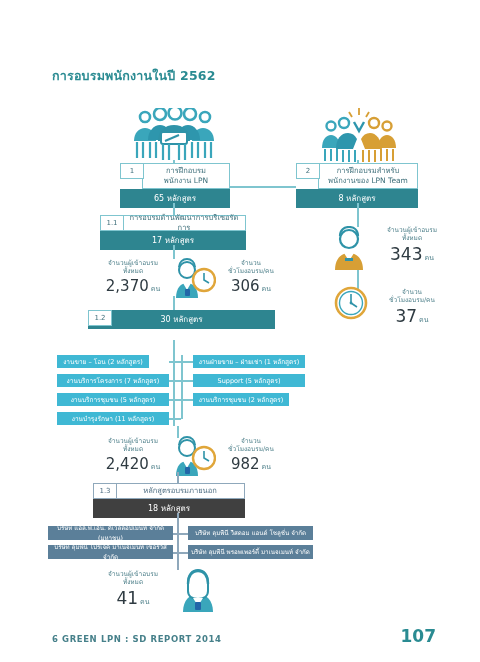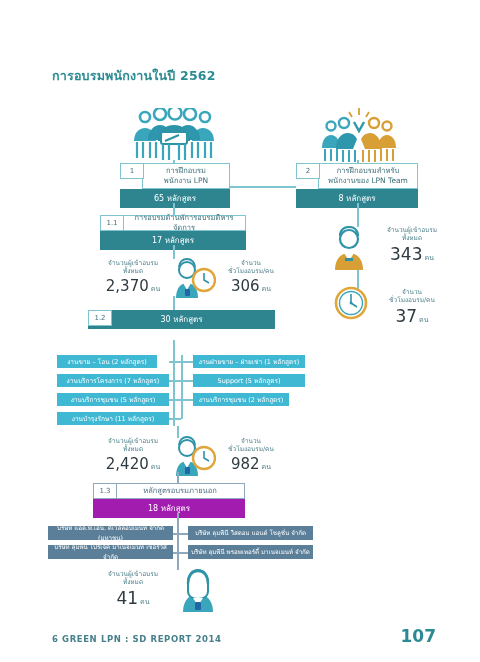--- a/index.html
+++ b/index.html
@@ -50,21 +50,21 @@
     text-align: center; padding: 3px 4px;
     display: flex; flex-direction: column; align-items: center; justify-content: center;
   }
   .flowbox .bar {
     background: #2e8590; color: #fff; font-size: 8px;
     text-align: center; padding: 3px 4px;
   }
   .flowbox.gray .tag { border-color: #8fa8bb; color: #4c6craw; }
   .flowbox.gray .tag { color:#4c6c80; }
   .flowbox.gray .head { border-color: #8fa8bb; color: #4c6c80; }
-  .flowbox.gray .bar { background: #a21caf; }
+  .flowbox.gray .bar { background: #404040; }
 
   
   .chip {
     position: absolute; background: #3fb8d4; color: #fff;
     font-size: 6.5px; text-align: center;
     display: flex; align-items: center; justify-content: center;
     padding: 0 3px; height: 13px;
   }
   .chip.gray { background: #5b7f99; font-size: 6.2px; height: 14px; }
 
@@ -177,21 +177,21 @@
     <div class="bar">8 หลักสูตร</div>
   </div>
 
   <div class="ln h" style="left:230px; top:186px; width:66px;"></div>
 
   <div class="ln v" style="left:173px; top:203px; height:14px;"></div>
 
   <div class="flowbox" style="left:100px; top:215px; width:146px;">
     <div class="tag">1.1</div>
     <div class="head" style="margin-left:22px; height:16px; padding:2px;">
-      <span>การอบรมด้านพัการอบรมดิหารจัดการ</span>
+      <span>การอบรมด้านพัฒนาการบริเซอรัดการ</span>
     </div>
     <div class="bar">17 หลักสูตร</div>
   </div>
 
   <div class="ln v" style="left:173px; top:245px; height:14px;"></div>
 
   <div class="stat" style="left:101px; top:259px; width:64px;">
     <div class="lbl">จำนวนผู้เข้าอบรม</div>
     <div class="lbl">ทั้งหมด</div>
     <div class="num"><span>2,370</span><span class="unit">คน</span></div>
@@ -254,21 +254,21 @@
 
   <div class="flowbox" style="left:88px; top:310px; width:187px;">
     <div class="tag">1.2</div>
     <div class="bar">30 หลักสูตร</div>
   </div>
 
   <div class="ln v" style="left:173px; top:340px; height:14px;"></div>
   <div class="ln v" style="left:181px; top:355px; height:64px;"></div>
   <div class="ln v" style="left:173px; top:354px; height:72px;"></div>
 
-  <div class="chip" style="left:57px; top:355px; width:100px;">งานขาย – โอน (2 หลักสูตร)</div>
+  <div class="chip" style="left:57px; top:355px; width:92px;">งานขาย – โอน (2 หลักสูตร)</div>
   <div class="chip" style="left:57px; top:374px; width:112px;">งานบริการโครงการ (7 หลักสูตร)</div>
   <div class="chip" style="left:57px; top:393px; width:112px;">งานบริการชุมชน (5 หลักสูตร)</div>
   <div class="chip" style="left:57px; top:412px; width:112px;">งานบำรุงรักษา (11 หลักสูตร)</div>
 
   <div class="chip" style="left:193px; top:355px; width:112px;text-align:center;">งานฝ่ายขาย – ฝ่ายเช่า (1 หลักสูตร)</div>
   <div class="chip" style="left:193px; top:374px; width:112px;">Support (5 หลักสูตร)</div>
   <div class="chip" style="left:193px; top:393px; width:96px;">งานบริการชุมชน (2 หลักสูตร)</div>
 
   <div class="ln h" style="left:169px; top:361px; width:24px;"></div>
   <div class="ln h" style="left:169px; top:380px; width:24px;"></div>

